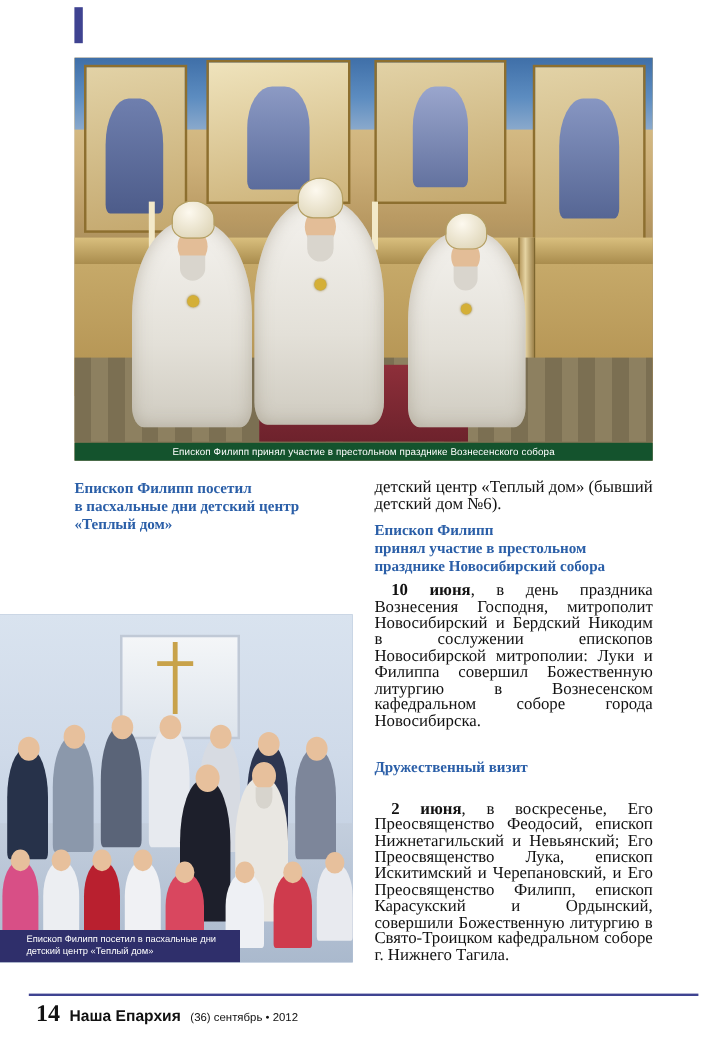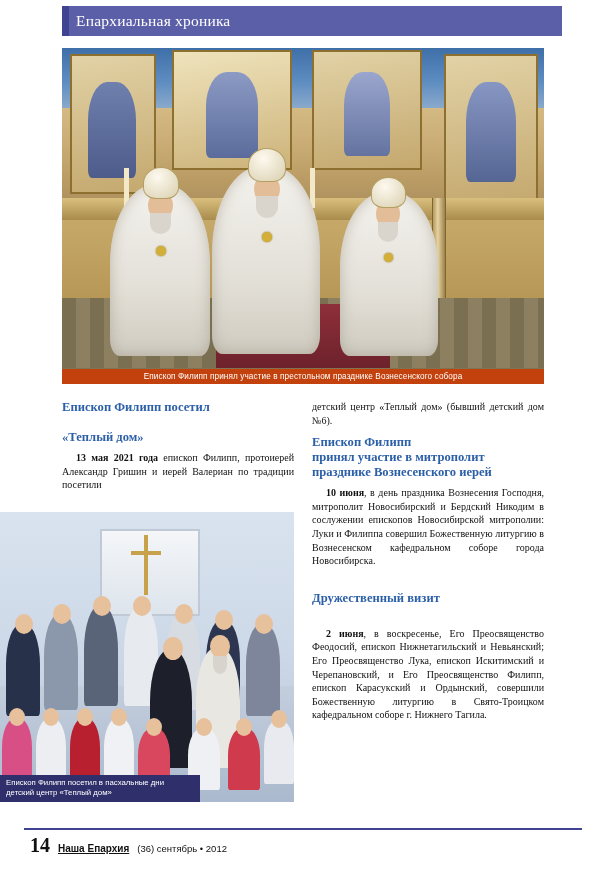--- a/index.html
+++ b/index.html
@@ -44,21 +44,21 @@
     position: absolute;
     left: 62px; top: 48px;
     width: 482px; height: 336px;
     overflow: hidden;
     background: #c8b89a;
   }
   .photo-caption {
     position: absolute;
     left: 0; bottom: 0;
     width: 100%;
-    background: #c2410c;
+    background: #14532d;
     color: #ffffff;
     font-size: 8.2px;
     text-align: center;
     padding: 3px 4px;
     font-family: "Liberation Sans", sans-serif;
     letter-spacing: 0.1px;
   }
 
   
   .church {
@@ -141,21 +141,21 @@
   h2.subhead {
     margin: 0 0 6px 0;
     color: #2b5fa8;
     font-size: 12.6px;
     line-height: 15px;
     font-weight: bold;
     font-family: "Liberation Serif", serif;
   }
   p.body {
     margin: 0 0 8px 0;
-    font-size: 10px;
+    font-size: 14px;
     line-height: 13.6px;
     text-align: justify;
     color: #111111;
     font-family: "Liberation Serif", serif;
   }
   p.body .lead { font-weight: bold; }
   .indent { text-indent: 14px; }
 
   
   .bottom-photo {
@@ -187,21 +187,21 @@
   }
   .bp-head {
     position: absolute; border-radius: 50%; background: #e7c09c;
   }
   .bottom-caption {
     position: absolute; left: 0; bottom: 0;
     background: #2f2f6b;
     color: #ffffff;
     font-size: 7.8px;
     line-height: 10px;
-    padding: 3px 6px 4px 6px;
+    padding: 3px 6px 4px 22px;
     font-family: "Liberation Sans", sans-serif;
     max-width: 200px;
   }
 
   
   .footer {
     position: absolute;
     left: 0; bottom: 18px;
     width: 546px;
     height: 30px;
@@ -218,40 +218,36 @@
     align-items: baseline;
     gap: 8px;
   }
   .page-num {
     font-size: 20px;
     font-weight: bold;
     color: #111;
     font-family: "Liberation Serif", serif;
   }
   .footer-title {
-    font-size: 10px;
+    font-size: 13px;
     font-weight: bold;
     color: #111;
     font-family: "Liberation Sans", sans-serif;
-    text-decoration: underline;
   }
   .footer-meta {
     font-size: 9.5px;
     color: #111;
     font-family: "Liberation Sans", sans-serif;
   }
 </style>
 </head>
 <body>
 
 <div class="page">
 
-  <div class="header-bar">
-    <div class="header-title">Епархиальная хроника</div>
-  </div>
   <div class="header-accent"></div>
 
   <div class="top-photo">
     <div class="church">
       <div class="ceil"></div>
 
       <div class="icon-panel" style="left:8px; top:6px; width:86px; height:140px;"></div>
       <div class="icon-fig" style="left:26px; top:34px; width:48px; height:96px;"></div>
       <div class="icon-panel" style="left:110px; top:2px; width:120px; height:120px; background:linear-gradient(170deg,#efe3bc,#cdb37a);"></div>
       <div class="icon-fig" style="left:144px; top:24px; width:52px; height:86px; background:linear-gradient(180deg,#8c9ac4,#5b6c9c);"></div>
@@ -294,35 +290,32 @@
         <div class="beard" style="left:38px; bottom:114px; width:20px; height:20px;"></div>
         <div class="panagia" style="left:44px; bottom:94px; width:9px; height:9px;"></div>
       </div>
     </div>
     <div class="photo-caption">Епископ Филипп принял участие в престольном празднике Вознесенского собора</div>
   </div>
 
   <div class="col-left">
     <h2 class="subhead">
       <span>Епископ Филипп посетил</span><br>
-      <br>
+      <span>в пасхальные дни детский центр</span><br>
       <span>«Теплый дом»</span>
     </h2>
-    <p class="body indent">
-      <span class="lead">13 мая 2021 года</span><span>   епископ Филипп, протоиерей Александр Гришин и иерей Валериан по традиции посетили</span>
-    </p>
   </div>
 
   <div class="col-right">
     <p class="body">детский центр «Теплый дом» (бывший детский дом №6).</p>
 
     <h2 class="subhead">
       <span>Епископ Филипп</span><br>
-      <span>принял участие в митрополит</span><br>
-      <span>празднике Вознесенского иерей</span>
+      <span>принял участие в престольном</span><br>
+      <span>празднике Новосибирский собора</span>
     </h2>
     <p class="body indent">
       <span class="lead">10 июня</span><span>, в день  праздника Вознесения Господня, митрополит Новосибирский и Бердский Никодим в сослужении епископов Новосибирской митрополии: Луки и Филиппа совершил Божественную литургию в Вознесенском кафедральном соборе города Новосибирска.</span>
     </p>
 
     <h2 class="subhead" style="margin-top:23px;">
       <span>Дружественный визит</span><br>
       <br>
     </h2>
     <p class="body indent">

